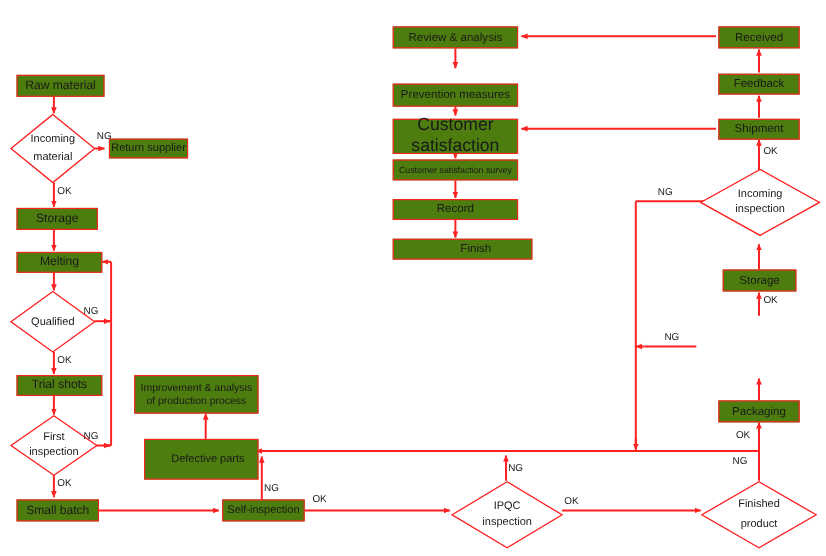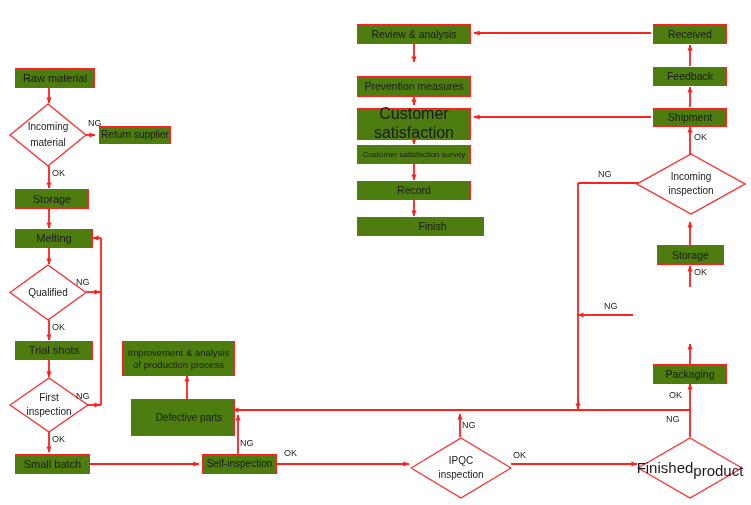--- a/index.html
+++ b/index.html
@@ -212,21 +212,21 @@
   </div>
 
   <div class="node diamond" style="left:410px; top:437px; width:102px; height:62px; font-size:10px; flex-direction:column;">
     <svg class="dshape" viewBox="0 0 102 62" preserveAspectRatio="none">
       <polygon points="51,1 101,31 51,61 1,31" fill="#ffffff" stroke="#ff2020" stroke-width="1.2"></polygon>
     </svg>
     <span class="dlabel">IPQC</span>
     <span class="dlabel" style="margin-top:2px;">inspection</span>
   </div>
 
-  <div class="node diamond" style="left:637px; top:437px; width:106px; height:62px; font-size:15px; flex-direction:row;">
+  <div class="node diamond" style="left:637px; top:437px; width:106px; height:62px; font-size:10px; flex-direction:column;">
     <svg class="dshape" viewBox="0 0 106 62" preserveAspectRatio="none">
       <polygon points="53,1 105,31 53,61 1,31" fill="#ffffff" stroke="#ff2020" stroke-width="1.2"></polygon>
     </svg>
     <span class="dlabel">Finished</span>
     <span class="dlabel" style="margin-top:6px;">product</span>
   </div>
 
   <div class="node box" style="left:653px; top:364px; width:74px; height:20px; font-size:10.5px;">
     <span>Packaging</span>
   </div>

